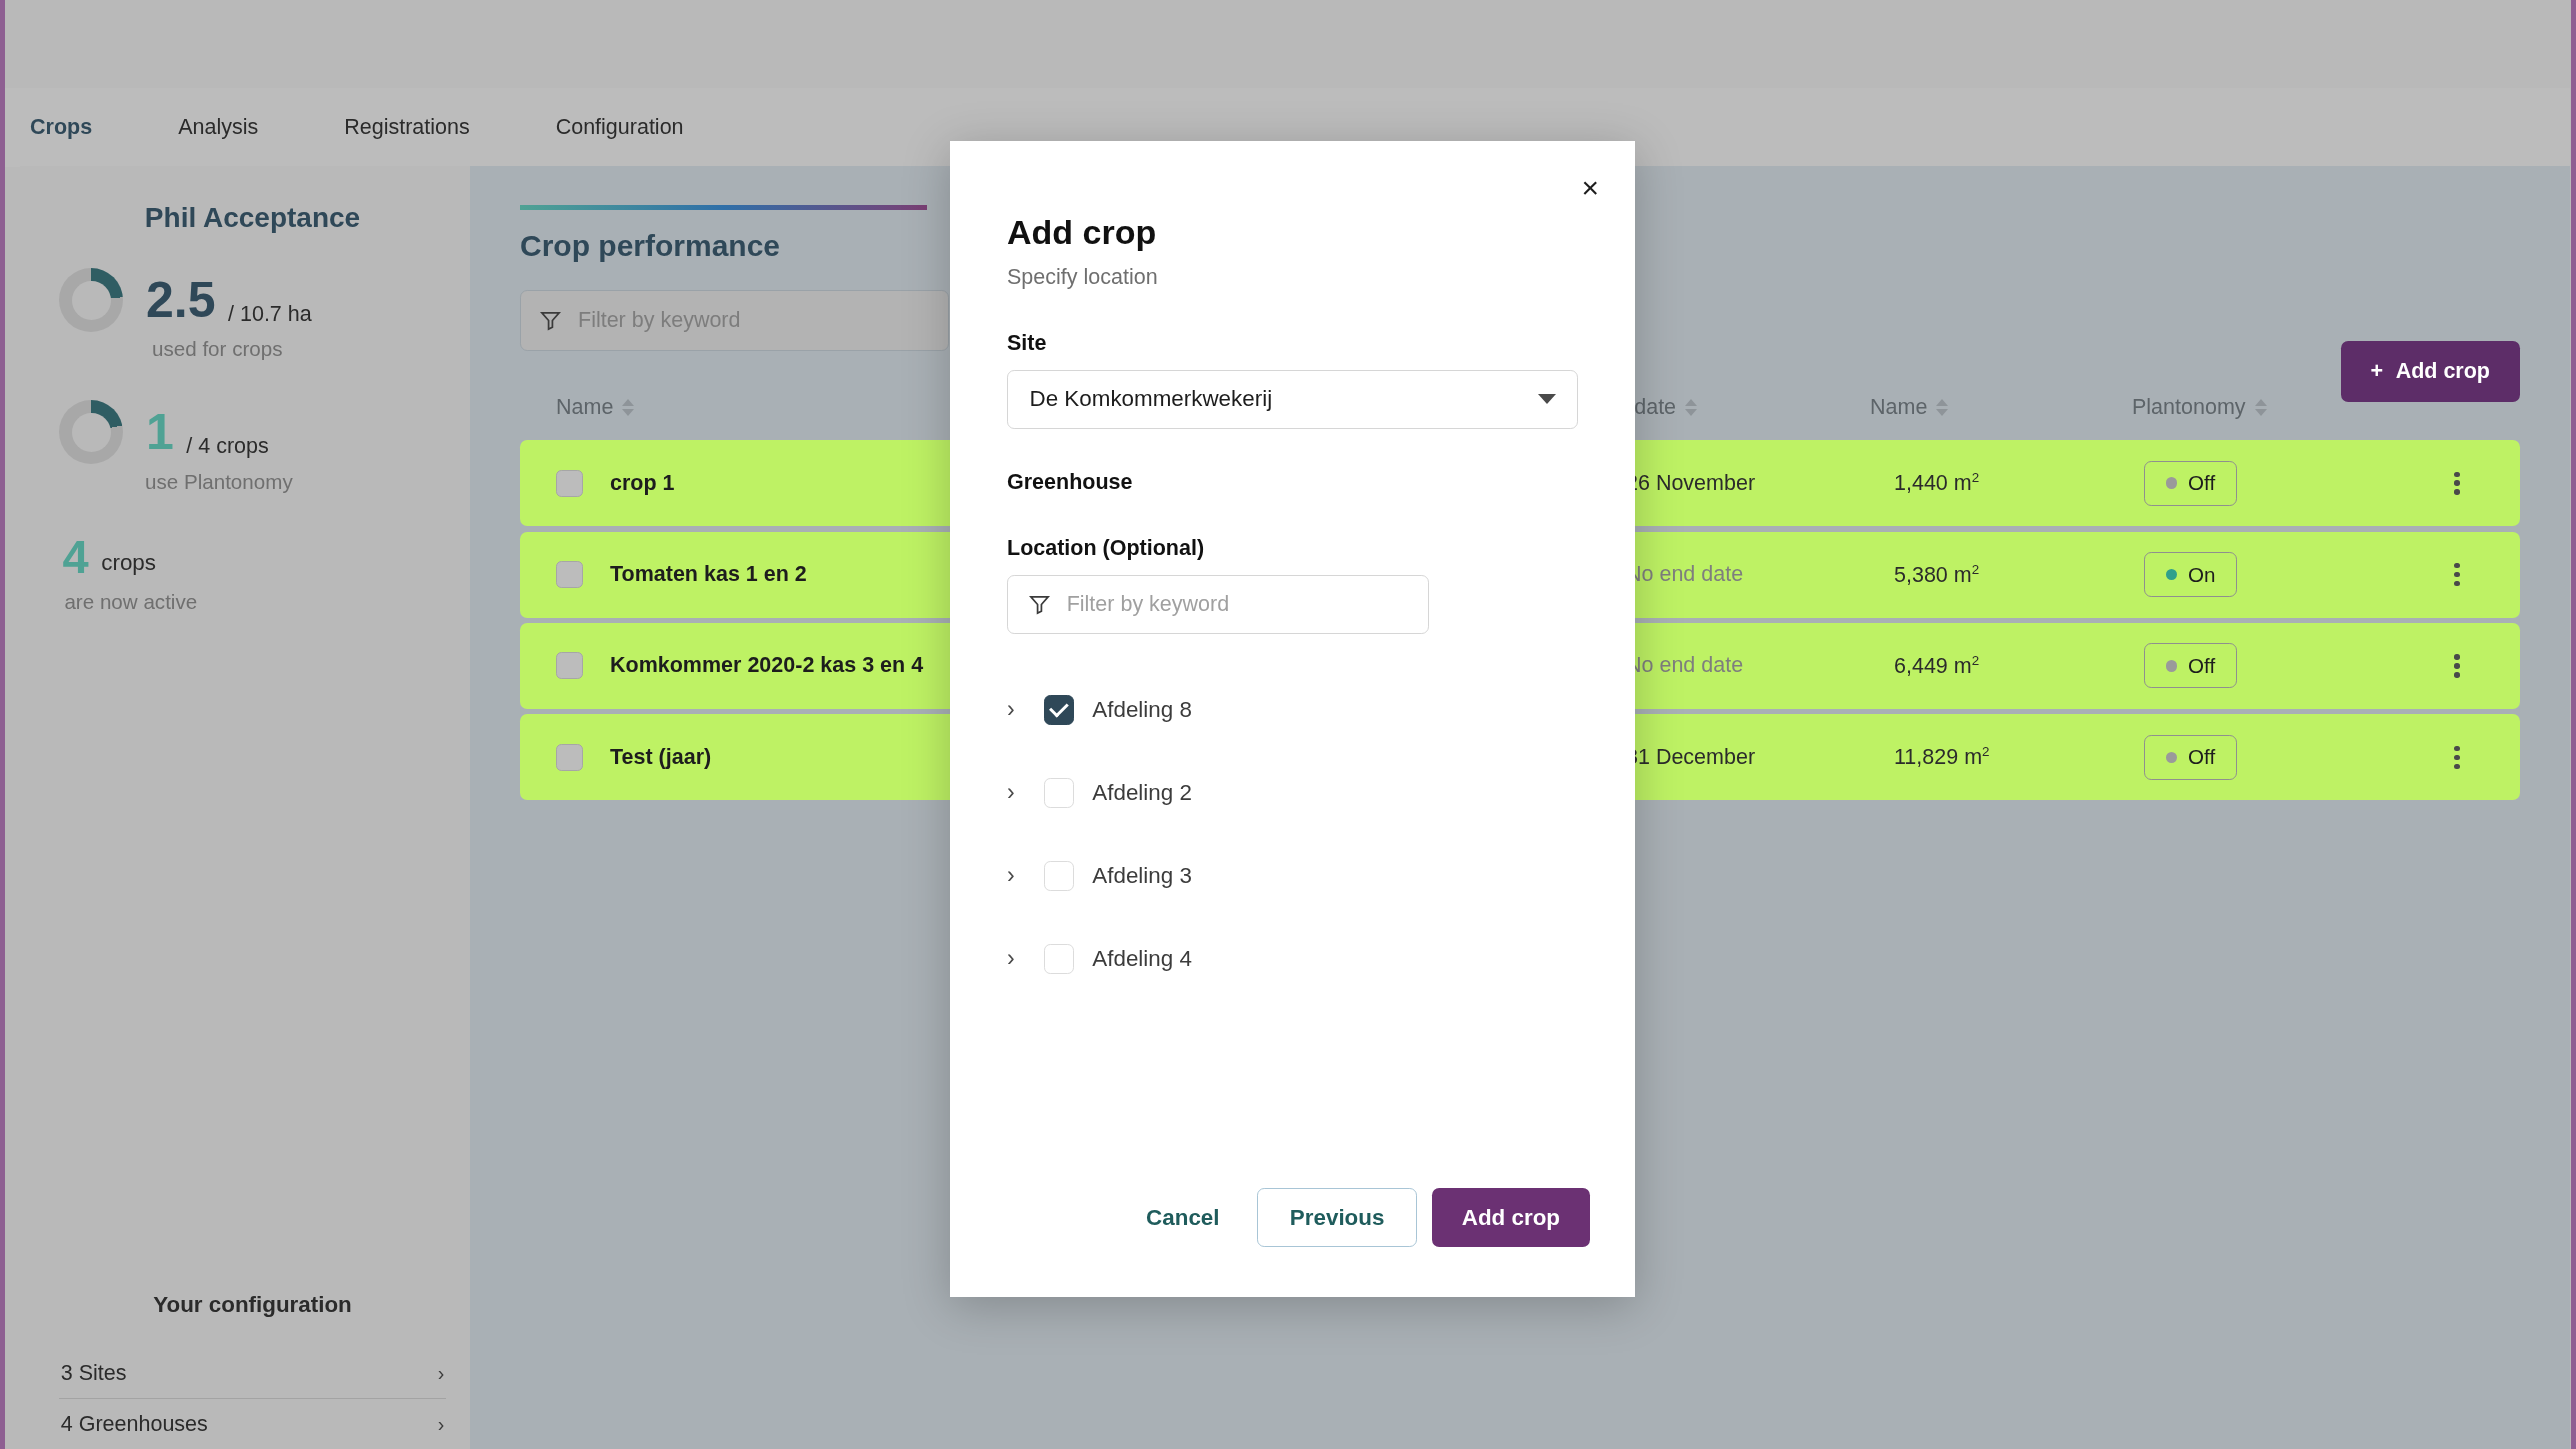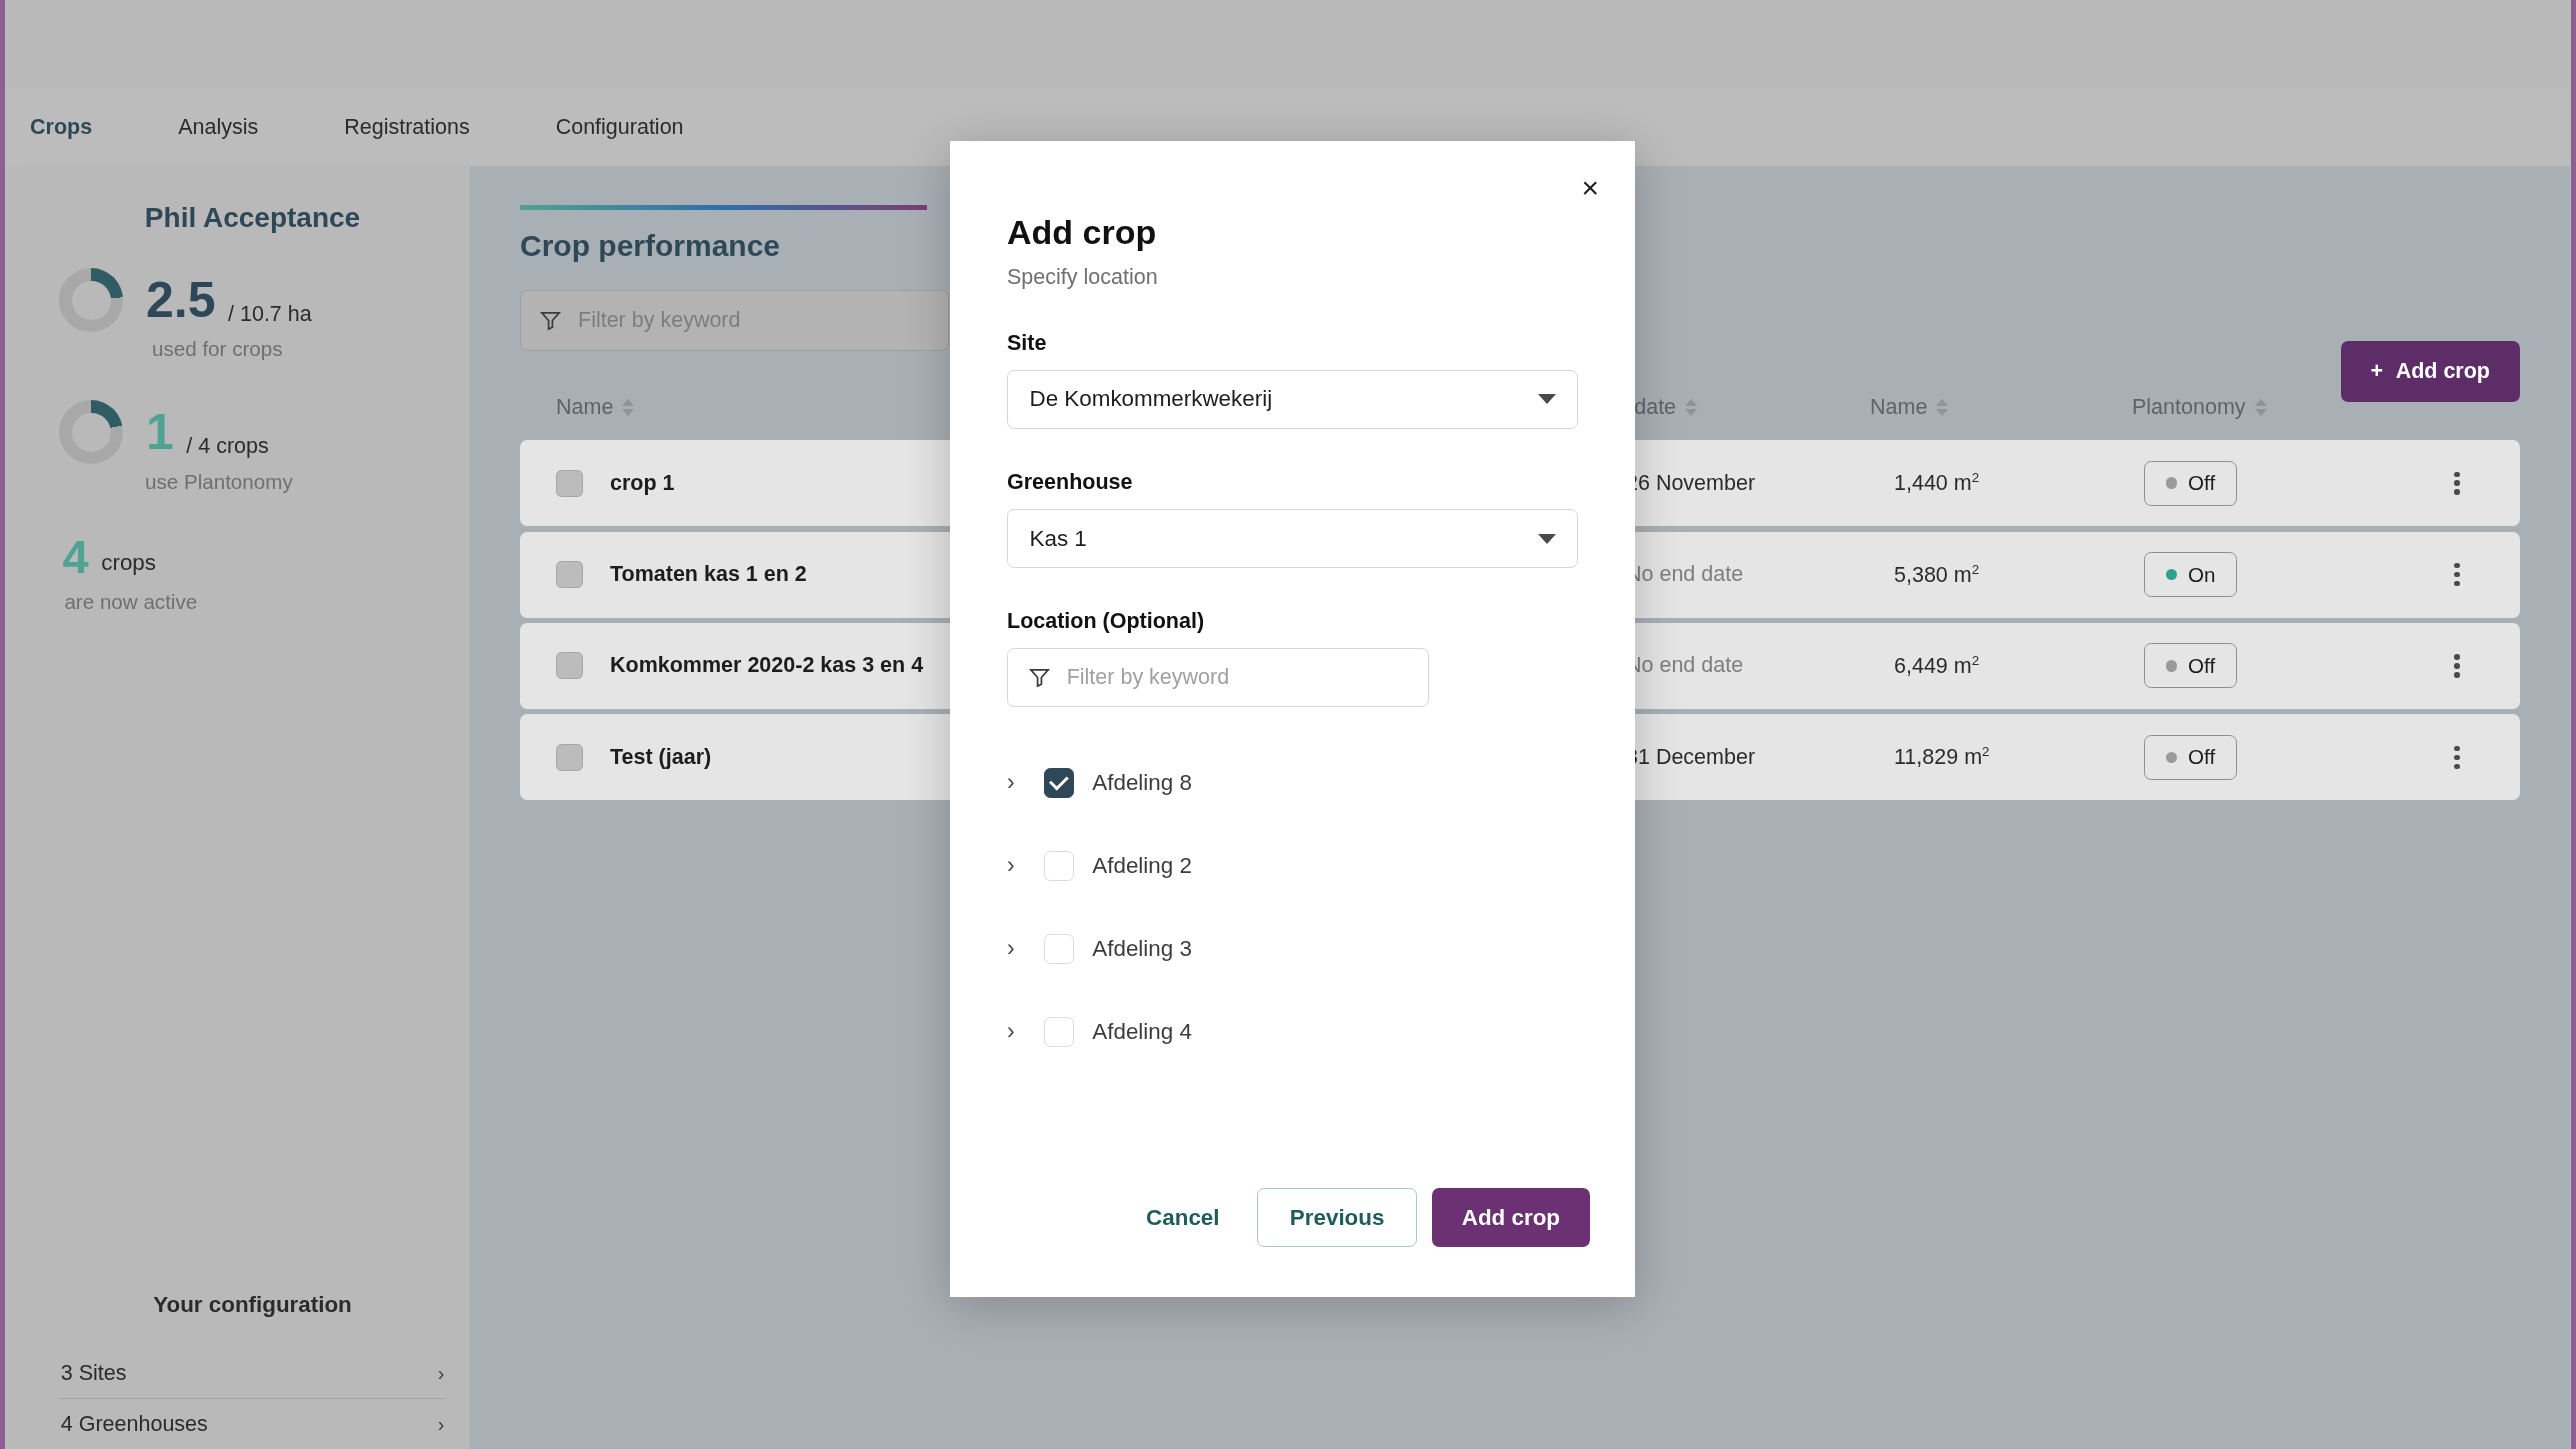--- a/index.html
+++ b/index.html
@@ -100,21 +100,21 @@
   
   .thead { display: flex; align-items: center; height: 66px; padding: 0 36px; margin-top: 23px; gap: 12px; }
   .th { font-size: 21.5px; color: #5d6469; display: flex; align-items: center; gap: 9px; cursor: pointer;}
   .sortico { display: inline-flex; flex-direction: column; gap: 2.7px; }
   .sortico i { width: 0; height: 0; border-left: 6.3px solid transparent;
     border-right: 6.3px solid transparent; }
   .sortico i.up { border-bottom: 7.2px solid #8e9499; }
   .sortico i.dn { border-top: 7.2px solid #8e9499; }
 
   .trow { display: flex; align-items: center; height: 63px; margin: 0 0 5.4px 0;
-    background: #e5e5e5; border-radius: 7.2px; padding: 0 36px; }
+    background: #bef264; border-radius: 7.2px; padding: 0 36px; }
   .cbx { width: 27px; height: 27px; border: 1.8px solid #a6a6a6; border-radius: 5.4px;
     background: #bcbcbc; flex: 0 0 27px; cursor: pointer; }
   .cname { font-size: 21.5px; font-weight: bold; color: #1d1d1d; margin-left: 27px; }
   .cdate { font-size: 21.5px; color: #2b2b2b; }
   .cdate.muted { color: #7e7e7e; }
   .carea { font-size: 21.5px; color: #2b2b2b; }
   .carea sup { font-size: 13.4px; }
   .toggle { width: 93px; height: 45px; border: 0.9px solid #8f8f8f; border-radius: 7.2px;
     display: flex; align-items: center; justify-content: center; gap: 10.7px;
     font-size: 20.6px; color: #1d1d1d; background: transparent; cursor: pointer; }
@@ -384,24 +384,20 @@
     <h1>Add crop</h1>
     <div class="sub">Specify location</div>
 
     <div class="field-label">Site</div>
     <div class="select">
       <span>De Komkommerkwekerij</span>
       <span class="chevd"></span>
     </div>
 
     <div class="field-label">Greenhouse</div>
-    <div class="select">
-      <span>Kas 1</span>
-      <span class="chevd"></span>
-    </div>
 
     <div class="field-label">Location (Optional)</div>
     <div class="mfilter">
       <svg class="funnel" viewBox="0 0 24 24">
         <path d="M3 4h18l-7 8v7l-4 2v-9z" fill="none" stroke="#3b3b3b" stroke-width="1.8"></path>
       </svg>
       <span class="ph">Filter by keyword</span>
     </div>
 
     <div class="tree">

